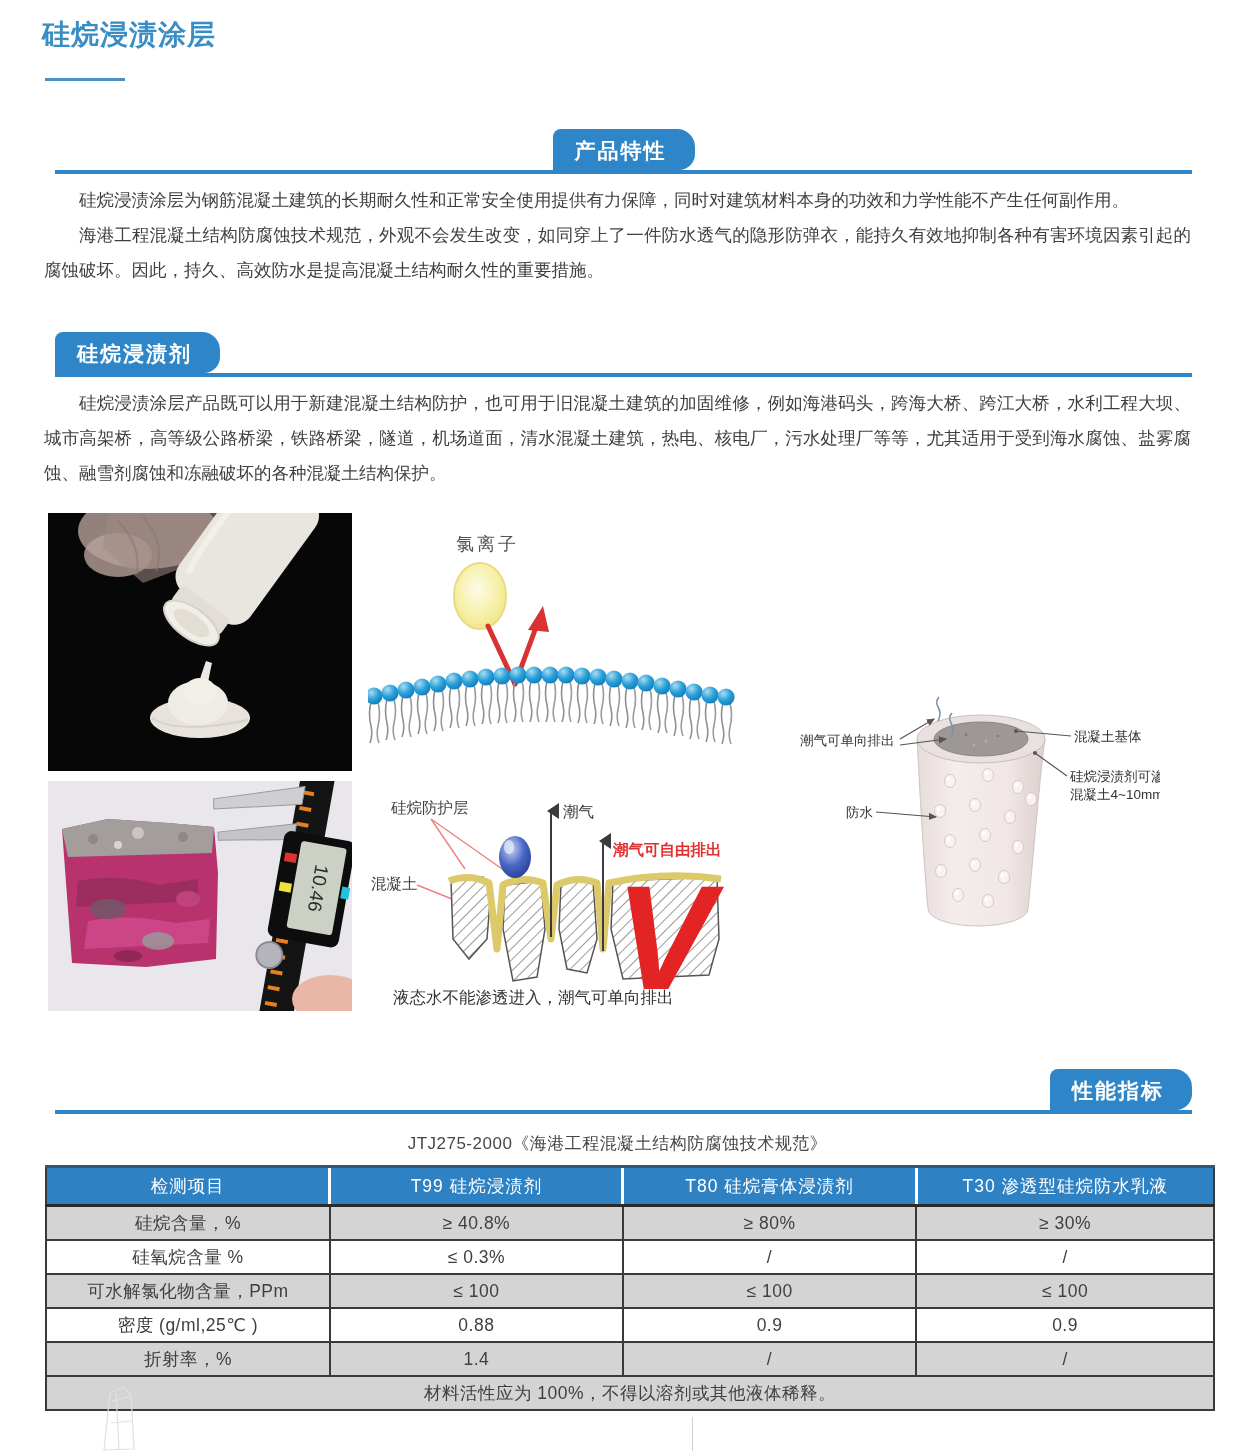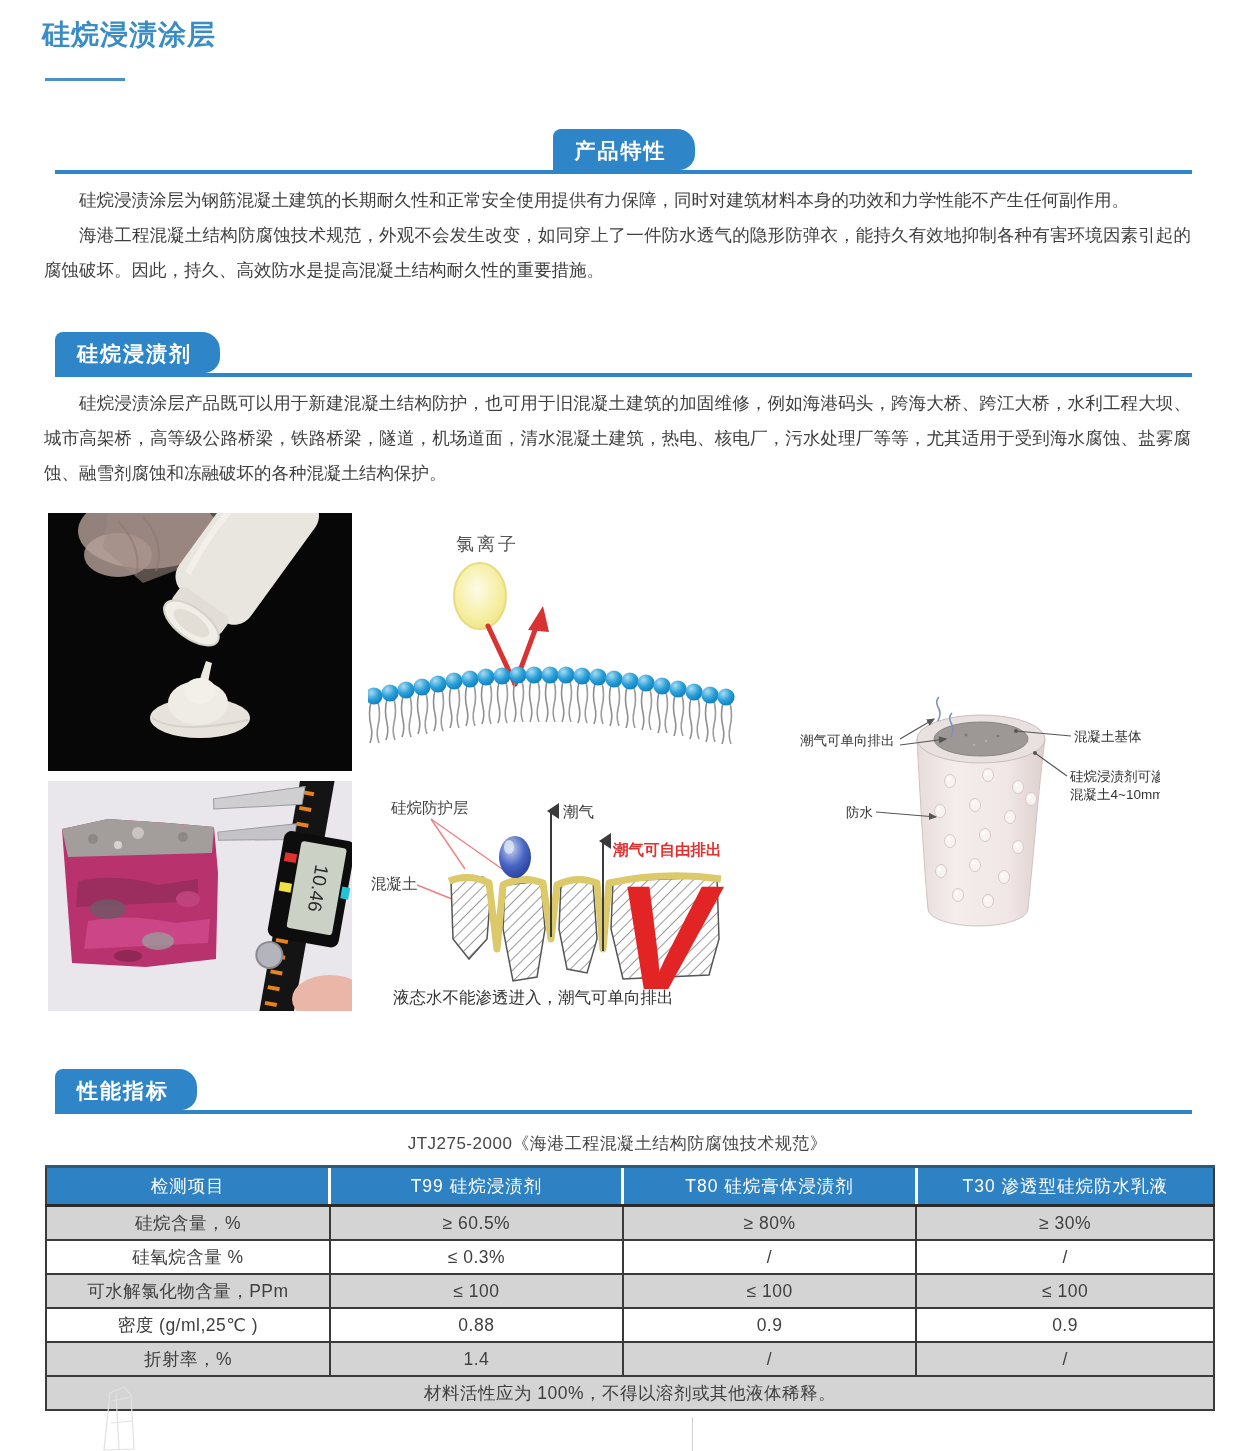--- a/index.html
+++ b/index.html
@@ -25,21 +25,21 @@
   .section-head{
     margin:0 43px 0 55px;border-bottom:4px solid var(--accent);line-height:0;
   }
   .sh-badge{
     display:inline-block;background:var(--accent);color:#fff;font-weight:bold;
     font-size:21px;line-height:1;padding:11px 28px 9px 22px;letter-spacing:2px;
     border-radius:8px 18px 16px 0;
   }
   .sh-features{margin-top:48px;text-align:center;}
   .sh-scope{margin-top:44px;}
-  .sh-performance{margin-top:10px;}
+  .sh-performance{margin-top:10px;text-align:right;}
   .para{
     margin:0 44px;font-size:17.5px;line-height:35px;text-indent:2em;color:var(--ink);
     text-align:justify;
   }
   .para-block{margin-top:9px;}
   .figures{position:relative;height:566px;margin-top:2px;}
   .fig{position:absolute;}
   .fig-pour{left:48px;top:20px;}
   .fig-chloride{left:368px;top:25px;}
   .fig-caliper{left:48px;top:288px;}
@@ -327,21 +327,21 @@
     <tr>
       <th>检测项目</th>
       <th>T99 硅烷浸渍剂</th>
       <th>T80 硅烷膏体浸渍剂</th>
       <th>T30 渗透型硅烷防水乳液</th>
     </tr>
   </thead>
   <tbody>
     <tr class="gray">
       <td>硅烷含量，%</td>
-      <td>≥ 60.5%</td>
+      <td>≥ 40.8%</td>
       <td>≥ 80%</td>
       <td>≥ 30%</td>
     </tr>
     <tr class="white">
       <td>硅氧烷含量 %</td>
       <td>≤ 0.3%</td>
       <td>/</td>
       <td>/</td>
     </tr>
     <tr class="gray">

